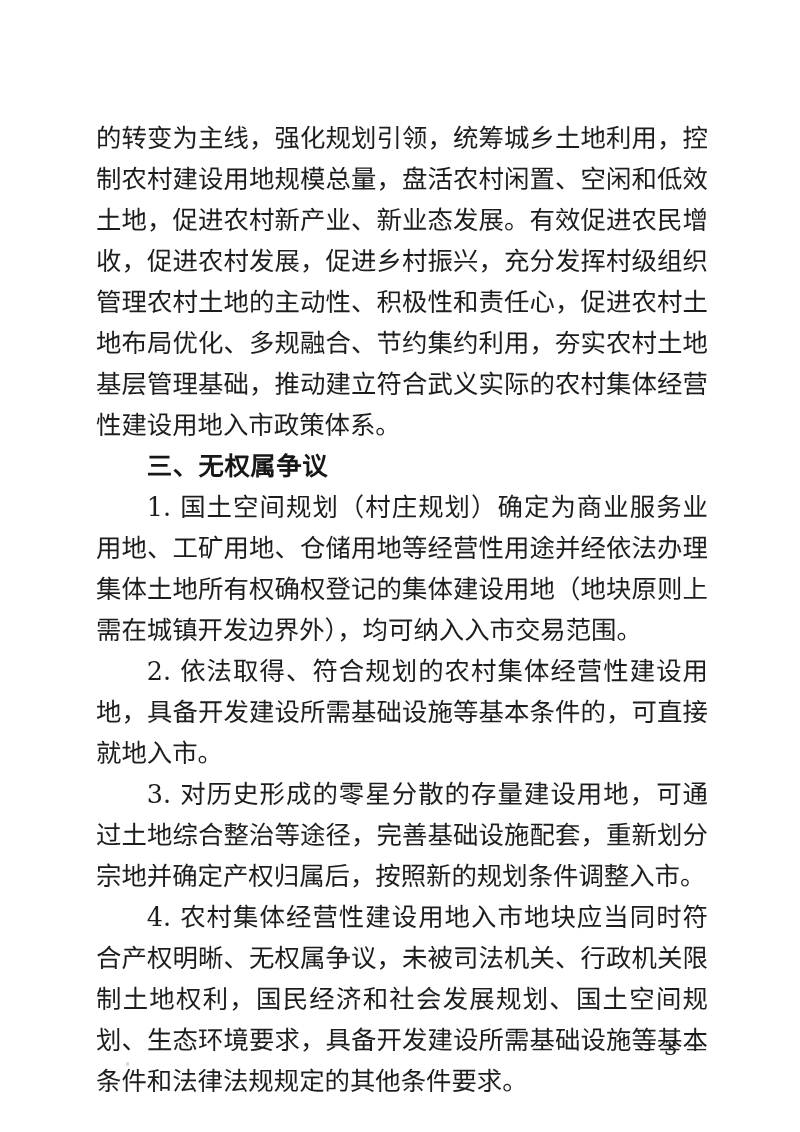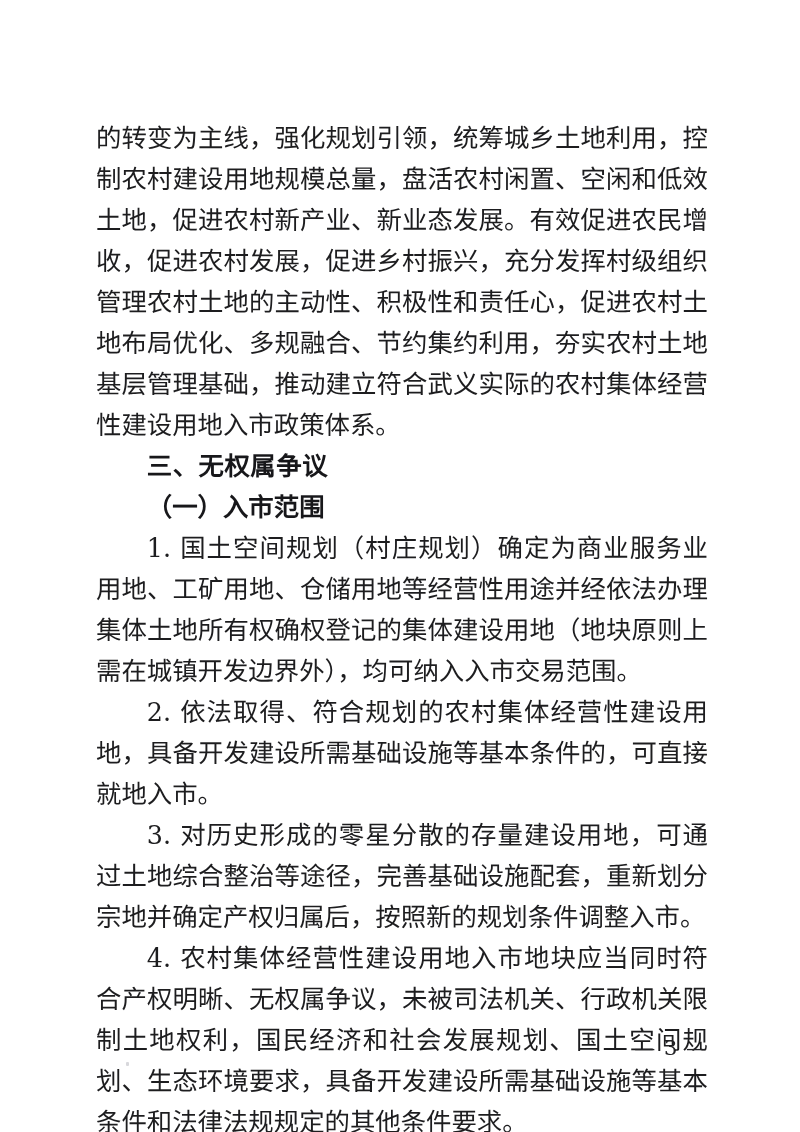--- a/index.html
+++ b/index.html
@@ -104,21 +104,20 @@
 <body>
 
 <div id="page">
 
   <div id="content">
 
     <p class="para cont">的转变为主线，强化规划引领，统筹城乡土地利用，控制农村建设用地规模总量，盘活农村闲置、空闲和低效土地，促进农村新产业、新业态发展。有效促进农民增收，促进农村发展，促进乡村振兴，充分发挥村级组织管理农村土地的主动性、积极性和责任心，促进农村土地布局优化、多规融合、节约集约利用，夯实农村土地基层管理基础，推动建立符合武义实际的农村集体经营性建设用地入市政策体系。</p>
 
     <h2 class="heading">三、无权属争议</h2>
 
-    <h3 class="heading sub">（一）入市范围</h3>
 
     <p class="para item"><span class="num">1.</span>&nbsp;<span>国土空间规划（村庄规划）确定为商业服务业用地、工矿用地、仓储用地等经营性用途并经依法办理集体土地所有权确权登记的集体建设用地（地块原则上需在城镇开发边界外），均可纳入入市交易范围。</span></p>
 
     <p class="para item"><span class="num">2.</span>&nbsp;<span>依法取得、符合规划的农村集体经营性建设用地，具备开发建设所需基础设施等基本条件的，可直接就地入市。</span></p>
 
     <p class="para item"><span class="num">3.</span>&nbsp;<span>对历史形成的零星分散的存量建设用地，可通过土地综合整治等途径，完善基础设施配套，重新划分宗地并确定产权归属后，按照新的规划条件调整入市。</span></p>
 
     <p class="para item"><span class="num">4.</span>&nbsp;<span>农村集体经营性建设用地入市地块应当同时符合产权明晰、无权属争议，未被司法机关、行政机关限制土地权利，国民经济和社会发展规划、国土空间规划、生态环境要求，具备开发建设所需基础设施等基本条件和法律法规规定的其他条件要求。</span></p>
 
   </div>

